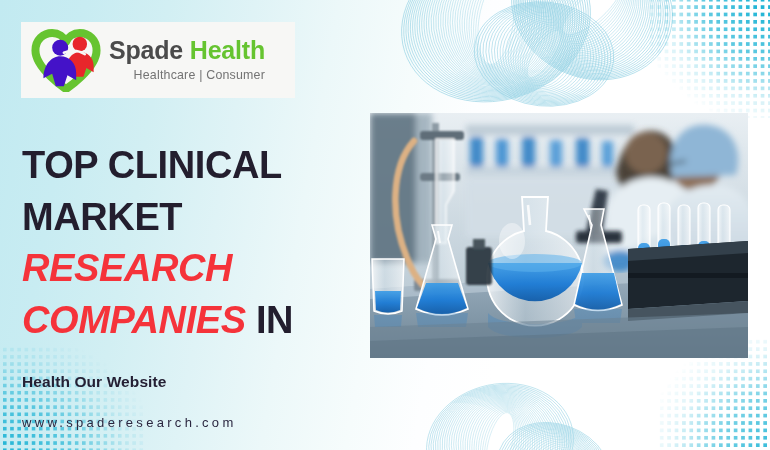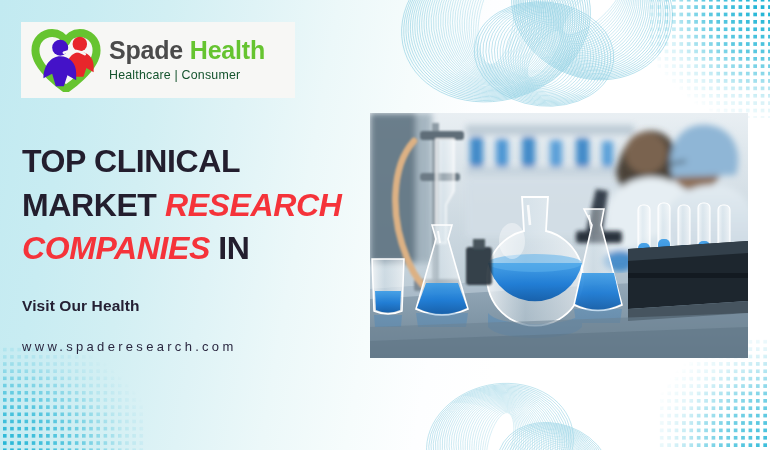--- a/index.html
+++ b/index.html
@@ -68,41 +68,41 @@
     position:absolute;
     left:21px; top:22px;
     width:274px; height:76px;
     background:#f7f7f5;
     display:flex;
     align-items:center;
     padding:0 6px 0 8px;
     gap:6px;
   }
   #logo-mark { width:74px; height:64px; flex:0 0 auto; }
-  #logo-words { display:flex; flex-direction:column; justify-content:center; line-height:1; }
+  #logo-words { display:flex; flex-direction:column; justify-content:center; line-height:1;align-items:flex-end; }
   #logo-title {
     font-size:25px;
     font-weight:700;
     letter-spacing:-.2px;
     white-space:nowrap;
   }
   #logo-title .t-spade { color:#4b4b4b; }
   #logo-title .t-health { color:#66c430; }
   #logo-tagline {
     margin-top:6px;
     font-size:12.4px;
-    color:#14532d;
+    color:#737373;
     letter-spacing:.2px;
     white-space:nowrap;
   }
 
   
   #copy { position:absolute; left:22px; top:140px; width:340px; }
   #headline {
-    font-size:32px;
+    font-size:38px;
     font-weight:800;
     line-height:1.36;
     letter-spacing:-0.4px;
     color:#231e2e;
     text-transform:uppercase;
   }
   #headline .hl-accent { color:#f5333a;font-style:italic; }
 
   #cta-label {
     margin-top:26px;
@@ -308,21 +308,21 @@
       <div id="logo-tagline">Healthcare | Consumer</div>
     </div>
   </div>
 
   <div id="copy">
     <h1 id="headline">
       <span>TOP CLINICAL</span><br>
       <span>MARKET </span><span class="hl-accent">RESEARCH</span><br>
       <span class="hl-accent">COMPANIES</span><span> IN</span><br>
     </h1>
-    <div id="cta-label">Visit Our Health</div>
+    <div id="cta-label">Health Our Website</div>
     <div id="cta-url">www.spaderesearch.com</div>
   </div>
 
   <div id="photo">
     <svg viewBox="0 0 378 245" preserveAspectRatio="xMidYMid slice">
       <defs>
         <linearGradient id="bgWall" x1="0" y1="0" x2="0" y2="1">
           <stop offset="0%" stop-color="#e9eff3"></stop>
           <stop offset="45%" stop-color="#cdd9e1"></stop>
           <stop offset="100%" stop-color="#aebfcb"></stop>

